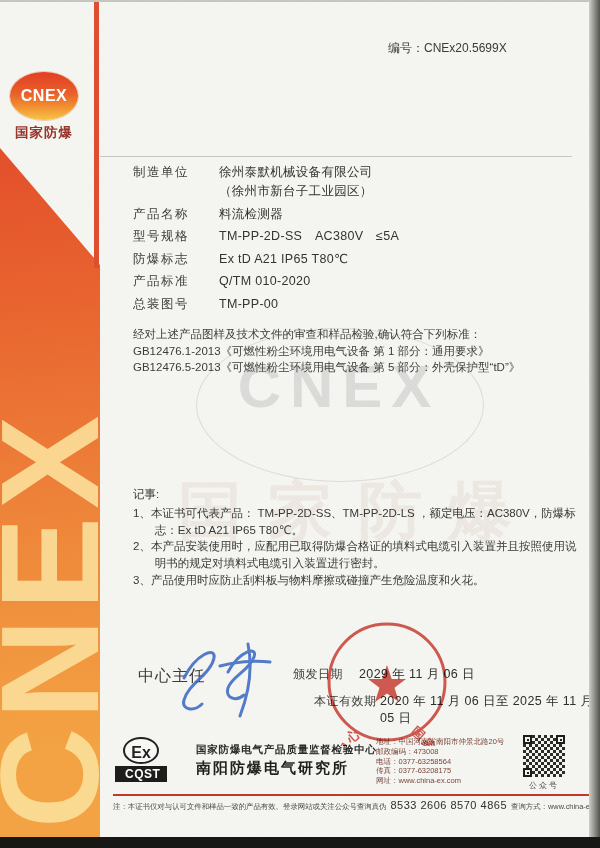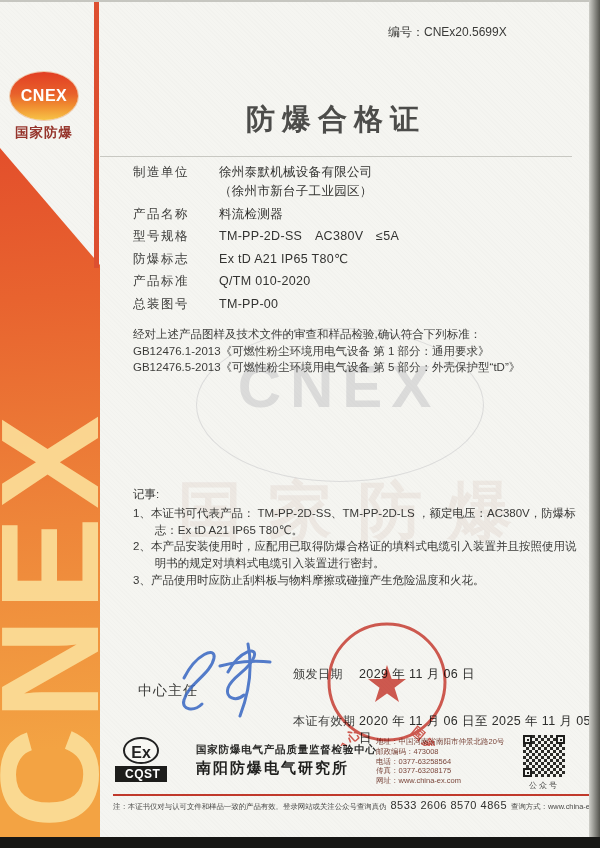--- a/index.html
+++ b/index.html
@@ -13,21 +13,21 @@
   .band-letters-wrap{position:absolute;left:50px;top:618px;width:0;height:0;}
   .band-letters{position:absolute;left:0;top:0;transform:translate(-50%,-50%) rotate(-90deg);
         font-size:140px;font-weight:bold;letter-spacing:8px;color:rgba(251,221,152,0.92);white-space:nowrap;}
   .red-line{position:absolute;left:94px;top:2px;width:5px;height:266px;background:#dd4f30;z-index:1;}
   
   .edge-top{position:absolute;top:0;left:0;right:0;height:2px;background:#c6c6c0;z-index:30;}
   .edge-right{position:absolute;top:0;right:0;width:11px;height:100%;z-index:30;
         background:linear-gradient(to right,#cfcfc9,#8a8a84 55%,#53534d);}
   .edge-bottom{position:absolute;bottom:0;left:0;right:0;height:11px;background:#171715;z-index:31;}
   
-  .serial{position:absolute;left:388px;top:24px;font-size:12px;color:#3a3a38;z-index:2;}
+  .serial{position:absolute;left:388px;top:40px;font-size:12px;color:#3a3a38;z-index:2;}
   .logo{position:absolute;left:8px;top:72px;width:72px;text-align:center;z-index:2;}
   .logo-oval{width:68px;height:48px;margin:0 auto;border-radius:50%;display:flex;align-items:center;justify-content:center;
         background:linear-gradient(180deg,#e23f23 0%,#e8602b 45%,#f08c30 70%,#f7c347 100%);
         box-shadow:0 0 0 1px rgba(230,120,40,.35);}
   .logo-oval span{color:#fff;font-weight:bold;font-size:16px;letter-spacing:.5px;}
   .logo-caption{margin-top:4px;font-size:13.5px;font-weight:bold;color:#96352c;letter-spacing:1px;}
   .title{position:absolute;left:100px;top:100px;width:472px;text-align:center;z-index:2;
         font-size:29px;font-weight:bold;letter-spacing:7px;color:#4c4c4a;}
   .title-rule{position:absolute;left:100px;top:156px;width:472px;height:1px;background:#c8c8c2;z-index:2;}
   
@@ -43,27 +43,27 @@
   .field-label{width:86px;flex:none;letter-spacing:1.5px;color:#3e3e3c;}
   .field-value{flex:1;color:#333331;letter-spacing:.3px;}
   
   .conformity{position:absolute;left:133px;top:326px;width:440px;font-size:11.5px;line-height:16.5px;z-index:2;color:#39393
 7;}
   
   .notes{position:absolute;left:133px;top:486px;width:446px;font-size:11.5px;line-height:16.8px;z-index:2;color:#383836;}
   .notes-title{margin-bottom:2px;}
   .note-item{padding-left:1.9em;text-indent:-1.9em;}
   
-  .director{position:absolute;left:138px;top:666px;font-size:14px;letter-spacing:1px;z-index:2;margin-top:16px;}
+  .director{position:absolute;left:138px;top:666px;font-size:16px;letter-spacing:1px;z-index:2;}
   .signature{position:absolute;left:170px;top:638px;z-index:3;}
   .date-row{position:absolute;left:293px;display:flex;font-size:12px;z-index:2;}
   .date-row .dlabel{width:66px;flex:none;letter-spacing:.5px;}
   .date-row .dvalue{font-size:12.5px;color:#2e2e2c;letter-spacing:.4px;}
   .issue-row{top:666px;}
-  .valid-row{top:713px;}
+  .valid-row{top:693px;margin-left:21px;}
   .stamp{position:absolute;left:323px;top:618px;z-index:4;opacity:.8;mix-blend-mode:multiply;}
   
   .cqst{position:absolute;left:115px;top:737px;width:52px;z-index:2;}
   .cqst-ex{width:32px;height:23px;border:2.5px solid #222;border-radius:50%;margin:0 auto;background:#f7f7f3;
         display:flex;align-items:flex-end;justify-content:center;font-weight:bold;font-size:16px;color:#222;}
   .cqst-box{margin-top:2px;background:#1d1d1b;color:#fff;font-weight:bold;font-size:12px;text-align:center;
         padding:1px 10px;letter-spacing:.5px;}
   .orgs{position:absolute;left:196px;top:743px;z-index:2;}
   .org-center{font-size:10.5px;font-weight:bold;letter-spacing:.8px;color:#2b2b29;}
   .org-institute{font-size:15px;font-weight:bold;letter-spacing:2px;color:#1f1f1d;margin-top:2px;}
@@ -99,21 +99,20 @@
   <div class="wm-cnex">CNEX</div>
   <div class="wm-guojia">国家防爆</div>
 
   <div class="serial">编号：CNEx20.5699X</div>
   <div class="logo">
     <div class="logo-oval">
       <span>CNEX</span>
     </div>
     <div class="logo-caption">国家防爆</div>
   </div>
-  <div class="title">防爆合格证</div>
   <div class="title-rule"></div>
 
   <div class="fields">
     <div class="field-row">
       <span class="field-label">制造单位</span>
       <span class="field-value"><span>徐州泰默机械设备有限公司</span><br>
       <span>（徐州市新台子工业园区）</span></span>
     </div>
     <div class="field-row">
       <span class="field-label">产品名称</span>

